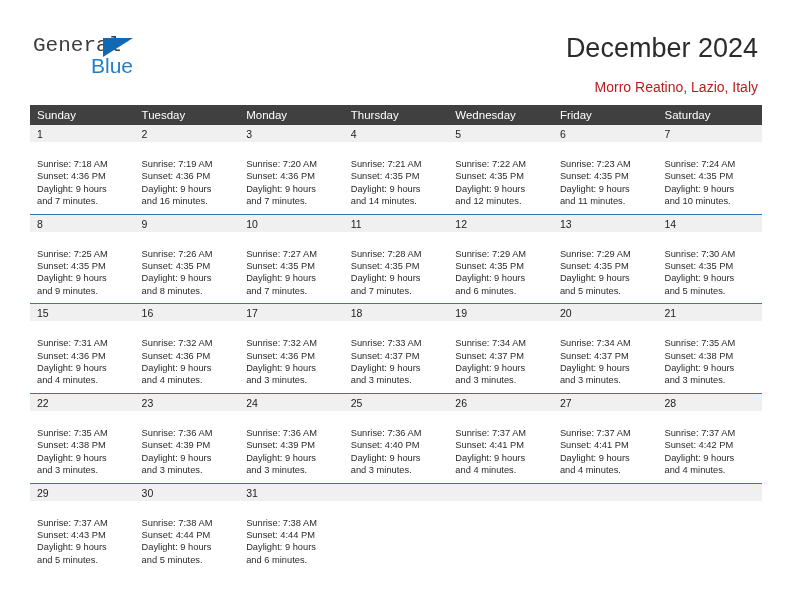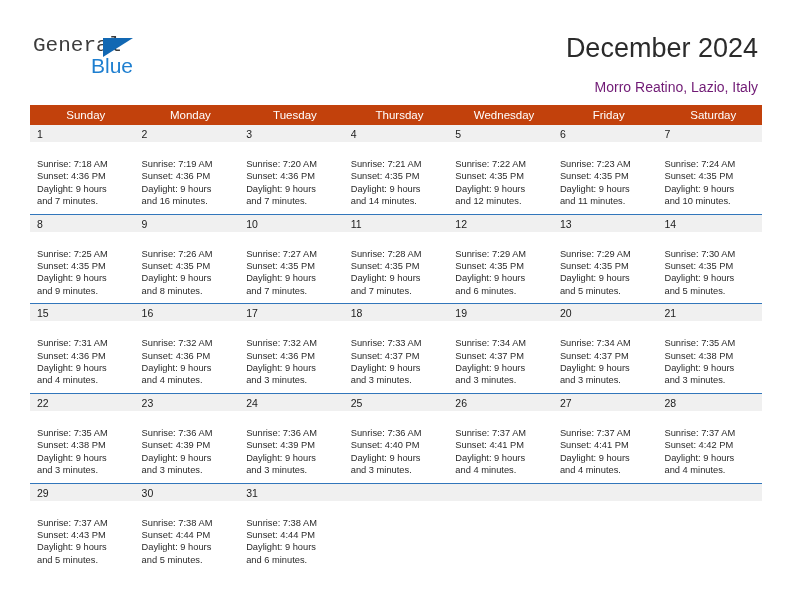--- a/index.html
+++ b/index.html
@@ -70,39 +70,38 @@
     color: #2b2b2b;
     white-space: nowrap;
     font-weight: normal;
     font-family: "Liberation Sans", sans-serif;
   }
   .subtitle {
     position: absolute;
     right: 34px;
     top: 79px;
     font-size: 14px;
-    color: #701a75;
+    color: #b91c1c;
     text-align: right;
     white-space: nowrap;
     font-family: "Liberation Sans", sans-serif;
   }
 
   
   .calendar {
     position: absolute;
     left: 30px;
     top: 105px;
     width: 732px;
   }
   .dow-row {
     display: flex;
     width: 732px;
     height: 20px;
-    background: #c2410c;
-    text-align: center;
+    background: #404040;
   }
   .dow {
     flex: 1 1 0;
     box-sizing: border-box;
     padding: 3px 0 0 7px;
     font-size: 11.5px;
     color: #ffffff;
     line-height: 14px;
     white-space: nowrap;
   }
@@ -153,22 +152,22 @@
     </div>
 
     <div class="title">December 2024</div>
     <div class="subtitle">Morro Reatino, Lazio, Italy</div>
   </div>
 
   <div class="calendar">
 
     <div class="dow-row">
       <div class="dow">Sunday</div>
+      <div class="dow">Tuesday</div>
       <div class="dow">Monday</div>
-      <div class="dow">Tuesday</div>
       <div class="dow">Thursday</div>
       <div class="dow">Wednesday</div>
       <div class="dow">Friday</div>
       <div class="dow">Saturday</div>
     </div>
 
     <div class="week first">
       <div class="cell">
         <div class="daynum">1</div>
         <div class="info">

